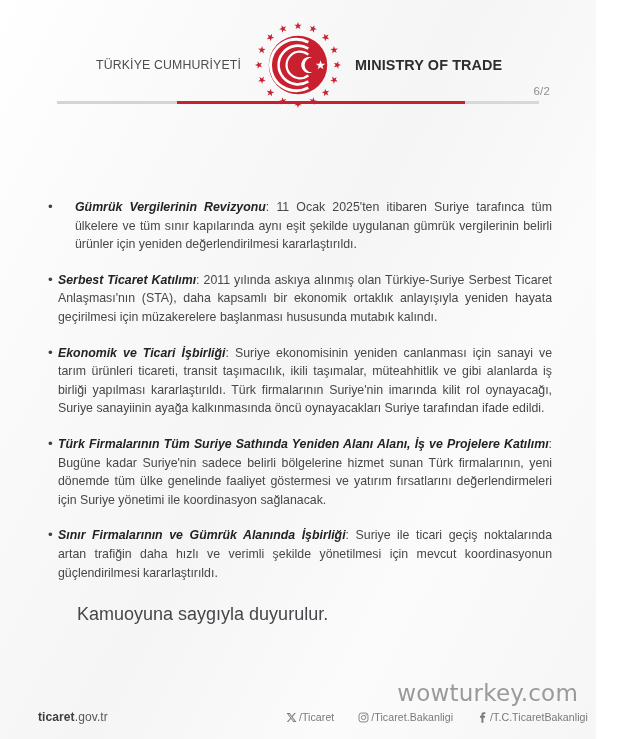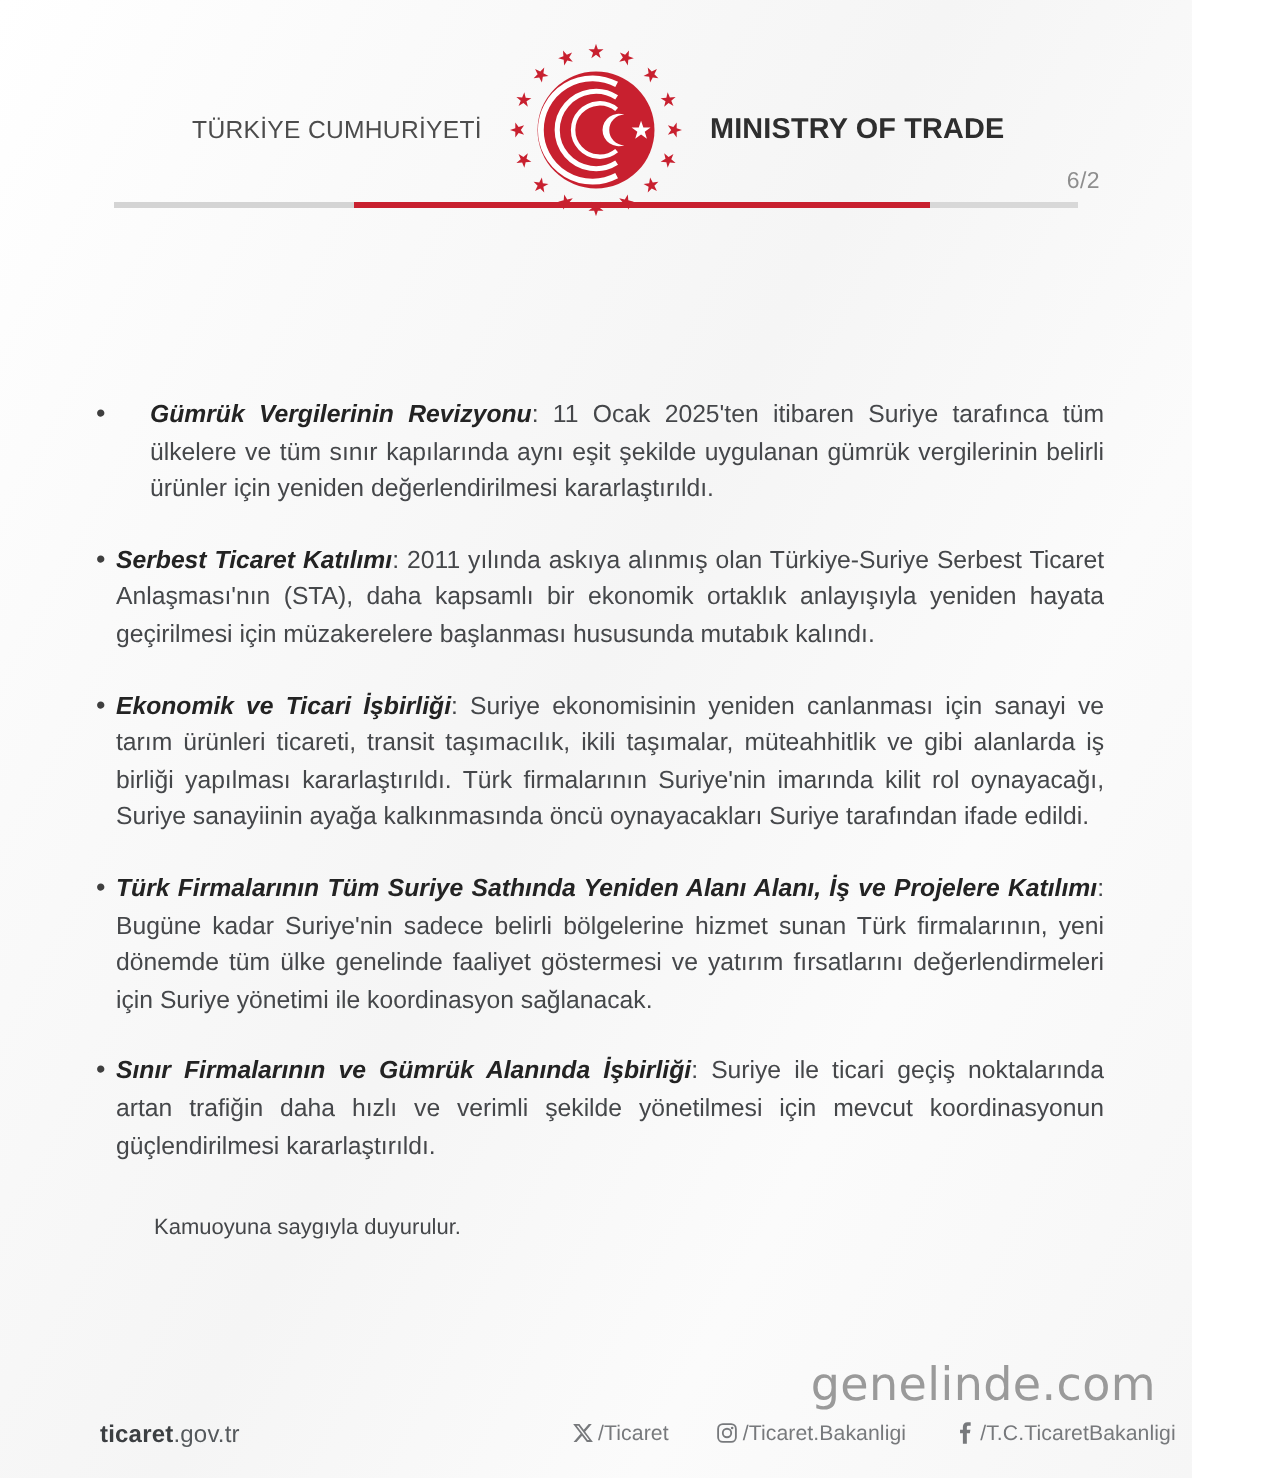--- a/index.html
+++ b/index.html
@@ -141,21 +141,21 @@
     font-weight: 700;
     color: #232323;
     font-style: italic;
   }
 
   .bullet:last-of-type { margin-bottom: 0; }
 
   .closing {
     margin-top: 23px;
     margin-left: 29px;
-    font-size: 11px;
+    font-size: 18px;
     line-height: 18.6px;
     color: #45474a;
   }
 
   
   .watermark {
     position: absolute;
     right: 18px;
     top: 680px;
     font-size: 23px;
@@ -171,39 +171,39 @@
     left: 0;
     right: 0;
     bottom: 0;
     height: 44px;
     display: flex;
     align-items: center;
   }
 
   .footer-site {
     position: absolute;
-    left: 50px;
+    left: 38px;
     font-size: 12px;
     color: #55595c;
     letter-spacing: 0.1px;
     white-space: nowrap;
   }
   .footer-site b { font-weight: 700; color: #3c3f42; }
 
   .socials {
     position: absolute;
     left: 286px;
     display: flex;
     align-items: center;
     gap: 24px;
   }
 
   .social {
     display: flex;
-    align-items: flex-start;
+    align-items: center;
     gap: 2px;
     font-size: 10.6px;
     color: #77797c;
     white-space: nowrap;
     letter-spacing: 0.05px;
   }
 
   .social svg { display: block; }
 </style>
 </head>
@@ -359,21 +359,21 @@
     </div>
 
     <div class="bullet">
       <span class="bullet-mark">•</span>
       <p class="bullet-body"><span class="lead">Sınır Firmalarının ve Gümrük Alanında İşbirliği</span><span>: </span><span>Suriye ile ticari geçiş noktalarında artan trafiğin daha hızlı ve verimli şekilde yönetilmesi için mevcut koordinasyonun güçlendirilmesi kararlaştırıldı.</span></p>
     </div>
 
     <p class="closing">Kamuoyuna saygıyla duyurulur.</p>
   </div>
 
-  <div class="watermark">genelinde.com</div>
+  <div class="watermark">wowturkey.com</div>
 
   <div class="footer">
 
     <div class="footer-site">
       <b>ticaret</b><span>.gov.tr</span>
     </div>
 
     <div class="socials">
 
       <div class="social">

